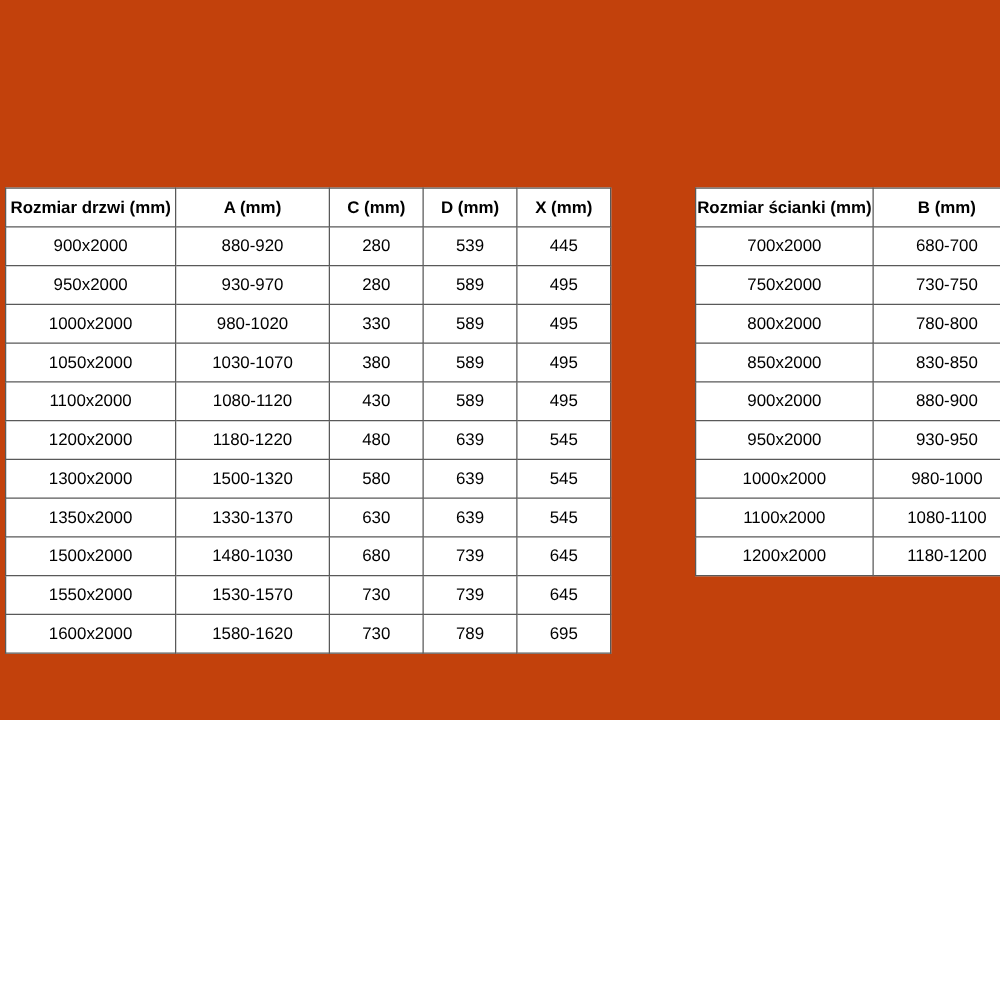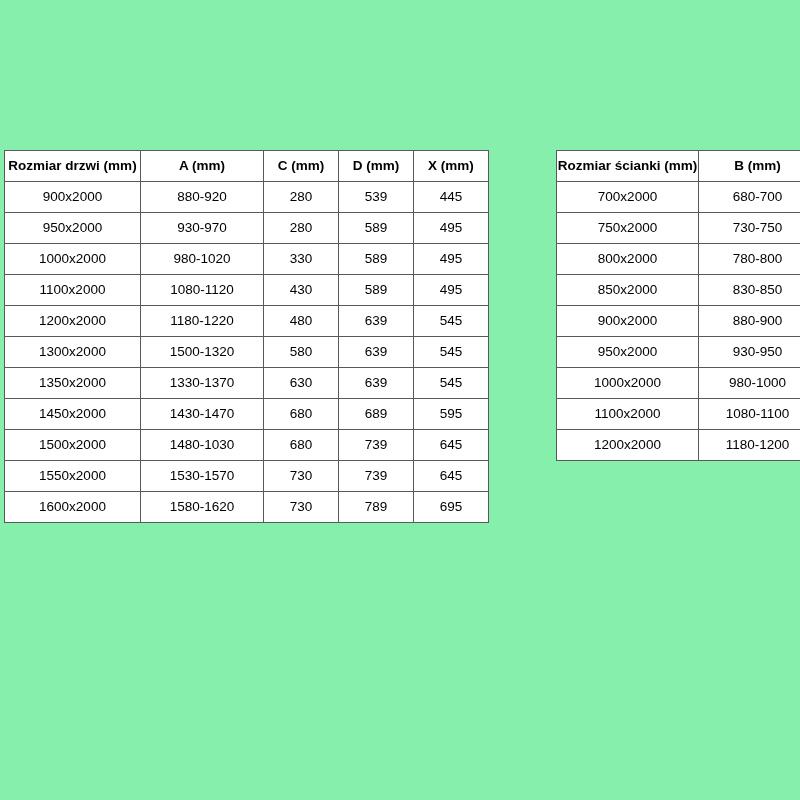--- a/index.html
+++ b/index.html
@@ -3,22 +3,22 @@
 <meta charset="utf-8">
 <style>
   html, body {
     margin: 0;
     padding: 0;
     background: #ffffff;
   }
   .page {
     position: relative;
     width: 800px;
-    height: 800px;
-    background: #86efac;
+    height: 576px;
+    background: #c2410c;
     font-family: "Liberation Sans", sans-serif;
     color: #000000;
     text-decoration: underline;
   }
   table.spec-table {
     position: absolute;
     top: 150px;
     border-collapse: collapse;
     table-layout: fixed;
     background: #ffffff;
@@ -87,20 +87,27 @@
           <td>495</td>
         </tr>
         <tr>
           <td>1000x2000</td>
           <td>980-1020</td>
           <td>330</td>
           <td>589</td>
           <td>495</td>
         </tr>
         <tr>
+          <td>1050x2000</td>
+          <td>1030-1070</td>
+          <td>380</td>
+          <td>589</td>
+          <td>495</td>
+        </tr>
+        <tr>
           <td>1100x2000</td>
           <td>1080-1120</td>
           <td>430</td>
           <td>589</td>
           <td>495</td>
         </tr>
         <tr>
           <td>1200x2000</td>
           <td>1180-1220</td>
           <td>480</td>
@@ -113,27 +120,20 @@
           <td>580</td>
           <td>639</td>
           <td>545</td>
         </tr>
         <tr>
           <td>1350x2000</td>
           <td>1330-1370</td>
           <td>630</td>
           <td>639</td>
           <td>545</td>
-        </tr>
-        <tr>
-          <td>1450x2000</td>
-          <td>1430-1470</td>
-          <td>680</td>
-          <td>689</td>
-          <td>595</td>
         </tr>
         <tr>
           <td>1500x2000</td>
           <td>1480-1030</td>
           <td>680</td>
           <td>739</td>
           <td>645</td>
         </tr>
         <tr>
           <td>1550x2000</td>

